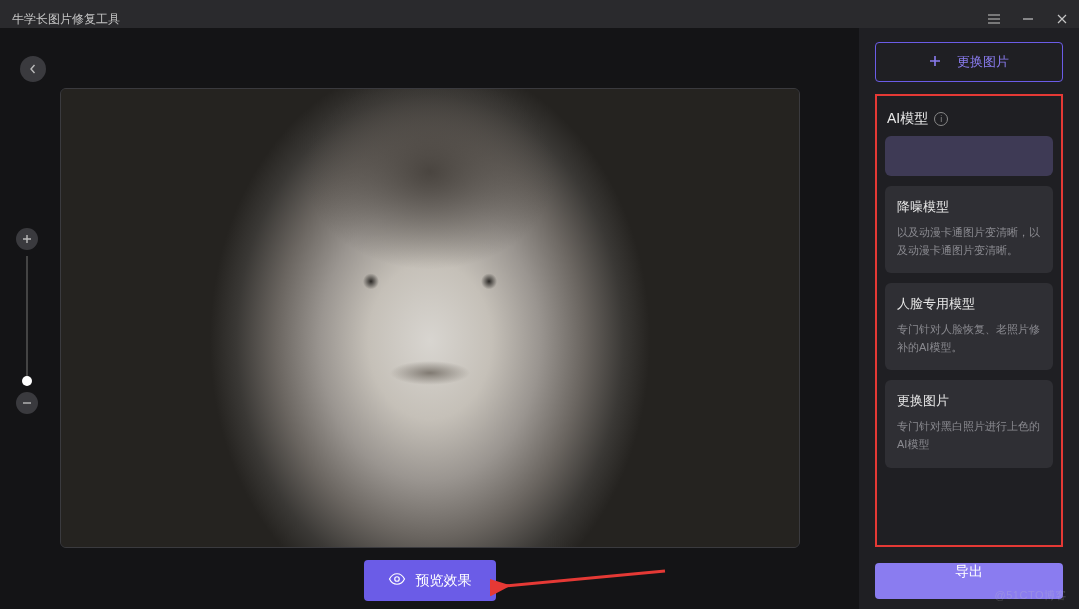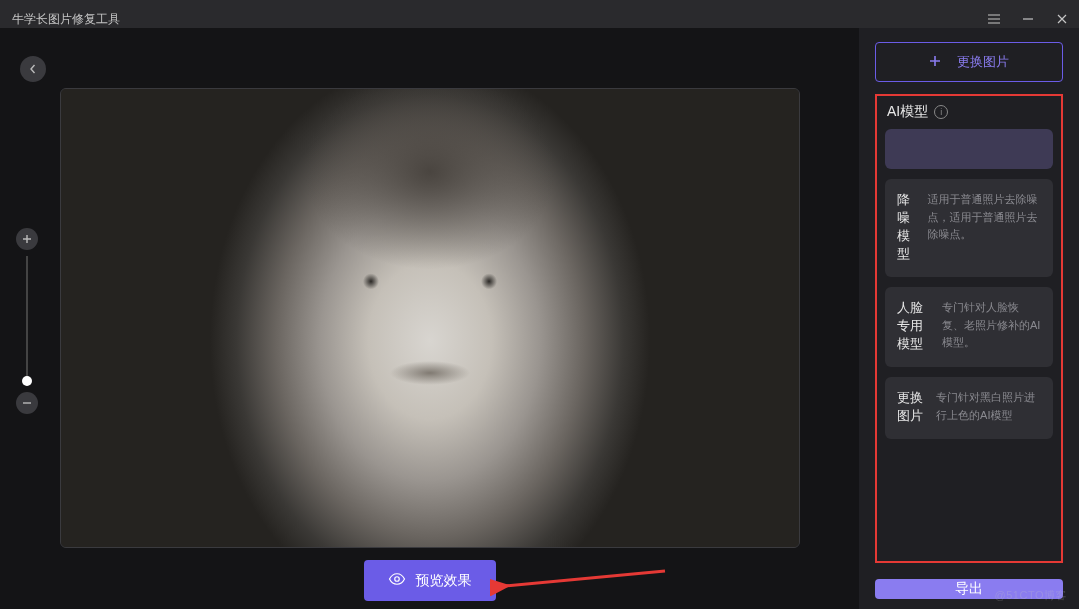--- a/index.html
+++ b/index.html
@@ -171,21 +171,21 @@
       border-radius: 4px;
       display: flex;
       align-items: center;
       justify-content: center;
       gap: 16px;
       cursor: pointer;
       font-size: 13px;
     }
     .highlight-box {
       border: 2px solid #e53935;
-      padding: 5px 8px 6px 8px;
+      padding: 12px 8px 6px 8px;
       display: flex;
       flex-direction: column;
       gap: 10px;
       flex: 1;
     }
     .section-title-row {
       display: flex;
       align-items: center;
       gap: 6px;
       color: #e8e8e8;
@@ -196,40 +196,39 @@
       background: #3e3a55;
       height: 40px;
       border-radius: 6px;
       margin-top: -2px;
     }
     .model-card {
       background: #2f2f34;
       border-radius: 6px;
       padding: 12px 12px 14px 12px;
       display: flex;
-      flex-direction: row;
+      flex-direction: column;
       gap: 8px;
       cursor: pointer;
     }
     .model-title {
       color: #e8e8e8;
       font-size: 13px;
     }
     .model-desc {
       color: #8a8a90;
       font-size: 11px;
       line-height: 1.6;
     }
     .export-btn {
       background: #8a7cf0;
       color: #fff;
-      height: 20px;
+      height: 36px;
       border-radius: 4px;
       display: flex;
-      align-items: center;
       justify-content: center;
       font-size: 14px;
       cursor: pointer;
       margin-top: 4px;
     }
     .watermark {
       position: absolute;
       bottom: 6px;
       right: 12px;
       color: rgba(200,200,200,0.25);
@@ -334,21 +333,21 @@
 
     <div class="highlight-box">
       <div class="section-title-row">
         <span>AI模型</span>
         <span class="info-icon">i</span>
       </div>
       <div class="selected-model-bar"></div>
 
       <div class="model-card">
         <div class="model-title">降噪模型</div>
-        <div class="model-desc">适用于普通照片去除噪点，适用于普通照片去除噪点。</div>
+        <div class="model-desc">以及动漫卡通图片变清晰，以及动漫卡通图片变清晰。</div>
       </div>
 
       <div class="model-card">
         <div class="model-title">人脸专用模型</div>
         <div class="model-desc">专门针对人脸恢复、老照片修补的AI模型。</div>
       </div>
 
       <div class="model-card">
         <div class="model-title">更换图片</div>
         <div class="model-desc">专门针对黑白照片进行上色的AI模型</div>

